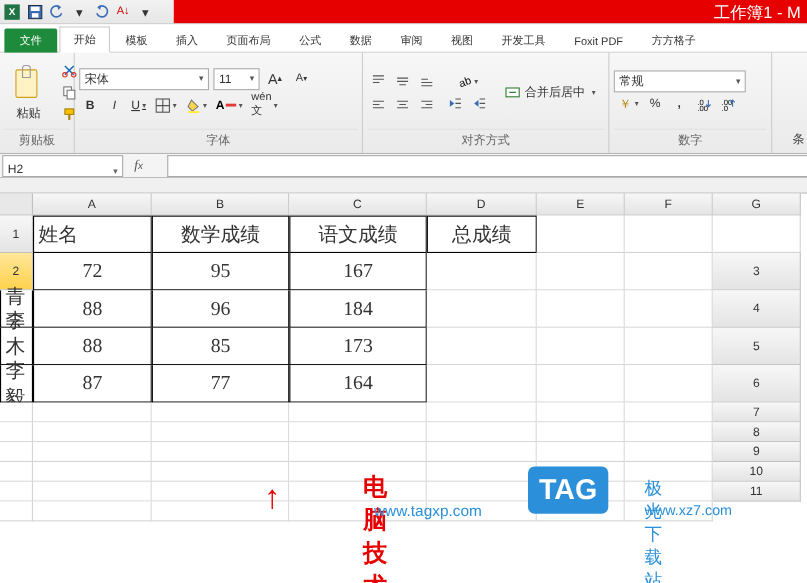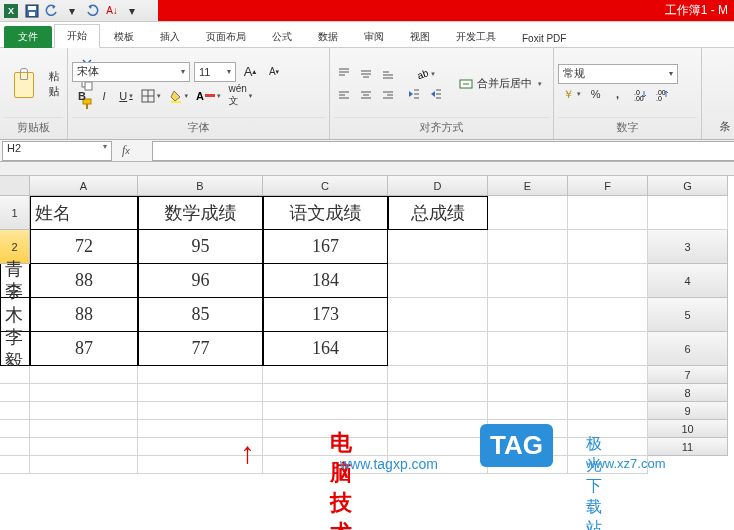--- a/index.html
+++ b/index.html
@@ -1,45 +1,45 @@
 <!DOCTYPE html>
 <html><head>
 <meta charset="utf-8">
 <style>
 *{box-sizing:border-box;margin:0;padding:0;font-family:"Microsoft YaHei",SimSun,Arial,sans-serif}
 body{width:734px;height:530px;overflow:hidden;background:#fff;font-size:12px;color:#333}
 .titlebar{height:22px;background:linear-gradient(#f2f2f2,#e6e6e6);border-bottom:1px solid #ccc;display:flex;align-items:center;gap:6px;padding:0 4px;position:relative}
 .titlebar .xicon{width:14px;height:14px;background:#217346;color:#fff;font-size:9px;display:flex;align-items:center;justify-content:center;font-weight:bold}
 .titlebar .qat{display:flex;gap:4px;align-items:center}
 .qat-btn{width:16px;height:16px;display:flex;align-items:center;justify-content:center;cursor:pointer}
-.titlebar .redband{position:absolute;left:158px;right:0;top:0;bottom:0;background:#e60000;display:flex;align-items:center;justify-content:flex-end;color:#fff;padding-right:6px;font-size:12px}
+.titlebar .redband{position:absolute;left:158px;right:0;top:0;bottom:0;background:#e60000;display:flex;align-items:flex-end;justify-content:flex-end;color:#fff;padding-right:6px;font-size:15px}
 .tabs{height:26px;background:#fff;display:flex;align-items:flex-end;border-bottom:1px solid #ccc;padding-left:4px;gap:2px}
 .tab{padding:4px 12px;cursor:pointer;font-size:10px;position:relative;top:1px}
 .tab.file{background:#1e8a3b;color:#fff;padding:4px 14px;border-radius:2px 2px 0 0}
 .tab.active{border:1px solid #ccc;border-bottom:1px solid #fff;background:#fff}
 .ribbon{height:92px;background:linear-gradient(#f7f7f7,#eaeaea);border-bottom:1px solid #b5b5b5;display:flex;position:relative}
 .group{border-right:1px solid #ccc;display:flex;flex-direction:column;padding:2px 4px;height:100%}
 .group-body{flex:1;display:flex;align-items:center;gap:4px}
 .group-label{text-align:center;font-size:11px;color:#666;padding:2px 0;border-top:1px solid #e0e0e0}
-.big-btn{display:flex;align-items:center;justify-content:space-between;gap:13px;padding:4px 6px;cursor:pointer}
+.big-btn{display:flex;flex-direction:column;align-items:center;justify-content:space-between;gap:2px;padding:4px 6px;cursor:pointer}
 .clip-icon{width:32px;height:36px;position:relative}
 .clip-icon::before{content:"";position:absolute;left:4px;top:6px;width:18px;height:24px;background:#fff3c4;border:1px solid #d0a020;border-radius:2px}
 .clip-icon::after{content:"";position:absolute;left:10px;top:2px;width:6px;height:10px;border:1px solid #999;border-radius:3px 3px 0 0}
 .mini-col{display:flex;flex-direction:column;gap:2px;margin-left:2px}
 .mini-btn{width:18px;height:18px;display:flex;align-items:center;justify-content:center;cursor:pointer;border:1px solid transparent}
 .font-group .row1{display:flex;gap:4px;align-items:flex-end}
 .font-group .col{display:flex;flex-direction:column;gap:4px}
 .combo{background:#fff;border:1px solid #aaa;height:20px;display:flex;align-items:center;padding:0 4px;cursor:pointer;font-size:11px}
 .combo .arrow{margin-left:auto;font-size:8px;color:#555}
 .btn-row{display:flex;gap:2px;align-items:center}
 .ibtn{min-width:20px;height:20px;display:flex;align-items:center;justify-content:center;cursor:pointer;border:1px solid transparent;font-size:11px;padding:0 2px}
 .ibtn .dd{font-size:7px;margin-left:2px;color:#555}
 .align-grid{display:grid;grid-template-columns:repeat(3,20px);grid-template-rows:repeat(2,20px);gap:2px}
 .cellref{height:22px;border-bottom:1px solid #b5b5b5;background:#f4f4f4;display:flex;align-items:center}
-.namebox{width:110px;height:20px;background:#fff;border:1px solid #aaa;margin:0 2px;display:flex;align-items:flex-start;padding:0 4px;font-size:11px}
+.namebox{width:110px;height:20px;background:#fff;border:1px solid #aaa;margin:0 2px;display:flex;align-items:flex-end;padding:0 4px;font-size:11px}
 .namebox .arrow{margin-left:auto;font-size:8px;color:#666}
 .fxbar{display:flex;align-items:center;gap:22px;flex:1;margin-left:8px}
 .fx{font-style:italic;font-family:serif;color:#555}
 .fxinput{flex:1;height:20px;border:1px solid #aaa;border-right:0;background:#fff}
 .colhdr-spacer{height:14px;border-bottom:1px solid #c0c0c0;background:#f0f0f0}
 .sheet{position:relative}
 .grid{display:grid;grid-template-columns:30px 108px 125px 125px 100px 80px 80px 80px;grid-template-rows:20px 34px 34px 34px 34px 34px 18px 18px 18px 18px 18px 18px}
 .hdr,.rowhdr{background:linear-gradient(#f7f7f7,#e4e4e4);border:1px solid #c0c0c0;border-left:0;border-top:0;display:flex;align-items:center;justify-content:center;font-size:11px;color:#333;cursor:pointer}
 .corner{background:#e8e8e8;border-right:1px solid #c0c0c0;border-bottom:1px solid #c0c0c0}
 .cell{border-right:1px solid #d4d4d4;border-bottom:1px solid #d4d4d4;display:flex;align-items:center;font-size:18px;font-family:SimSun,serif;padding:0 4px;background:#fff}
@@ -96,20 +96,21 @@
   <div class="tab active">开始</div>
   <div class="tab">模板</div>
   <div class="tab">插入</div>
   <div class="tab">页面布局</div>
   <div class="tab">公式</div>
   <div class="tab">数据</div>
   <div class="tab">审阅</div>
   <div class="tab">视图</div>
   <div class="tab">开发工具</div>
   <div class="tab">Foxit PDF</div>
+  <div class="tab">方方格子</div>
 </div>
 
 <div class="ribbon">
 
   <div class="group" style="width:68px">
     <div class="group-body">
       <div class="big-btn">
         <div class="clip-icon"></div>
         <span style="font-size:11px">粘贴</span>
       </div>

